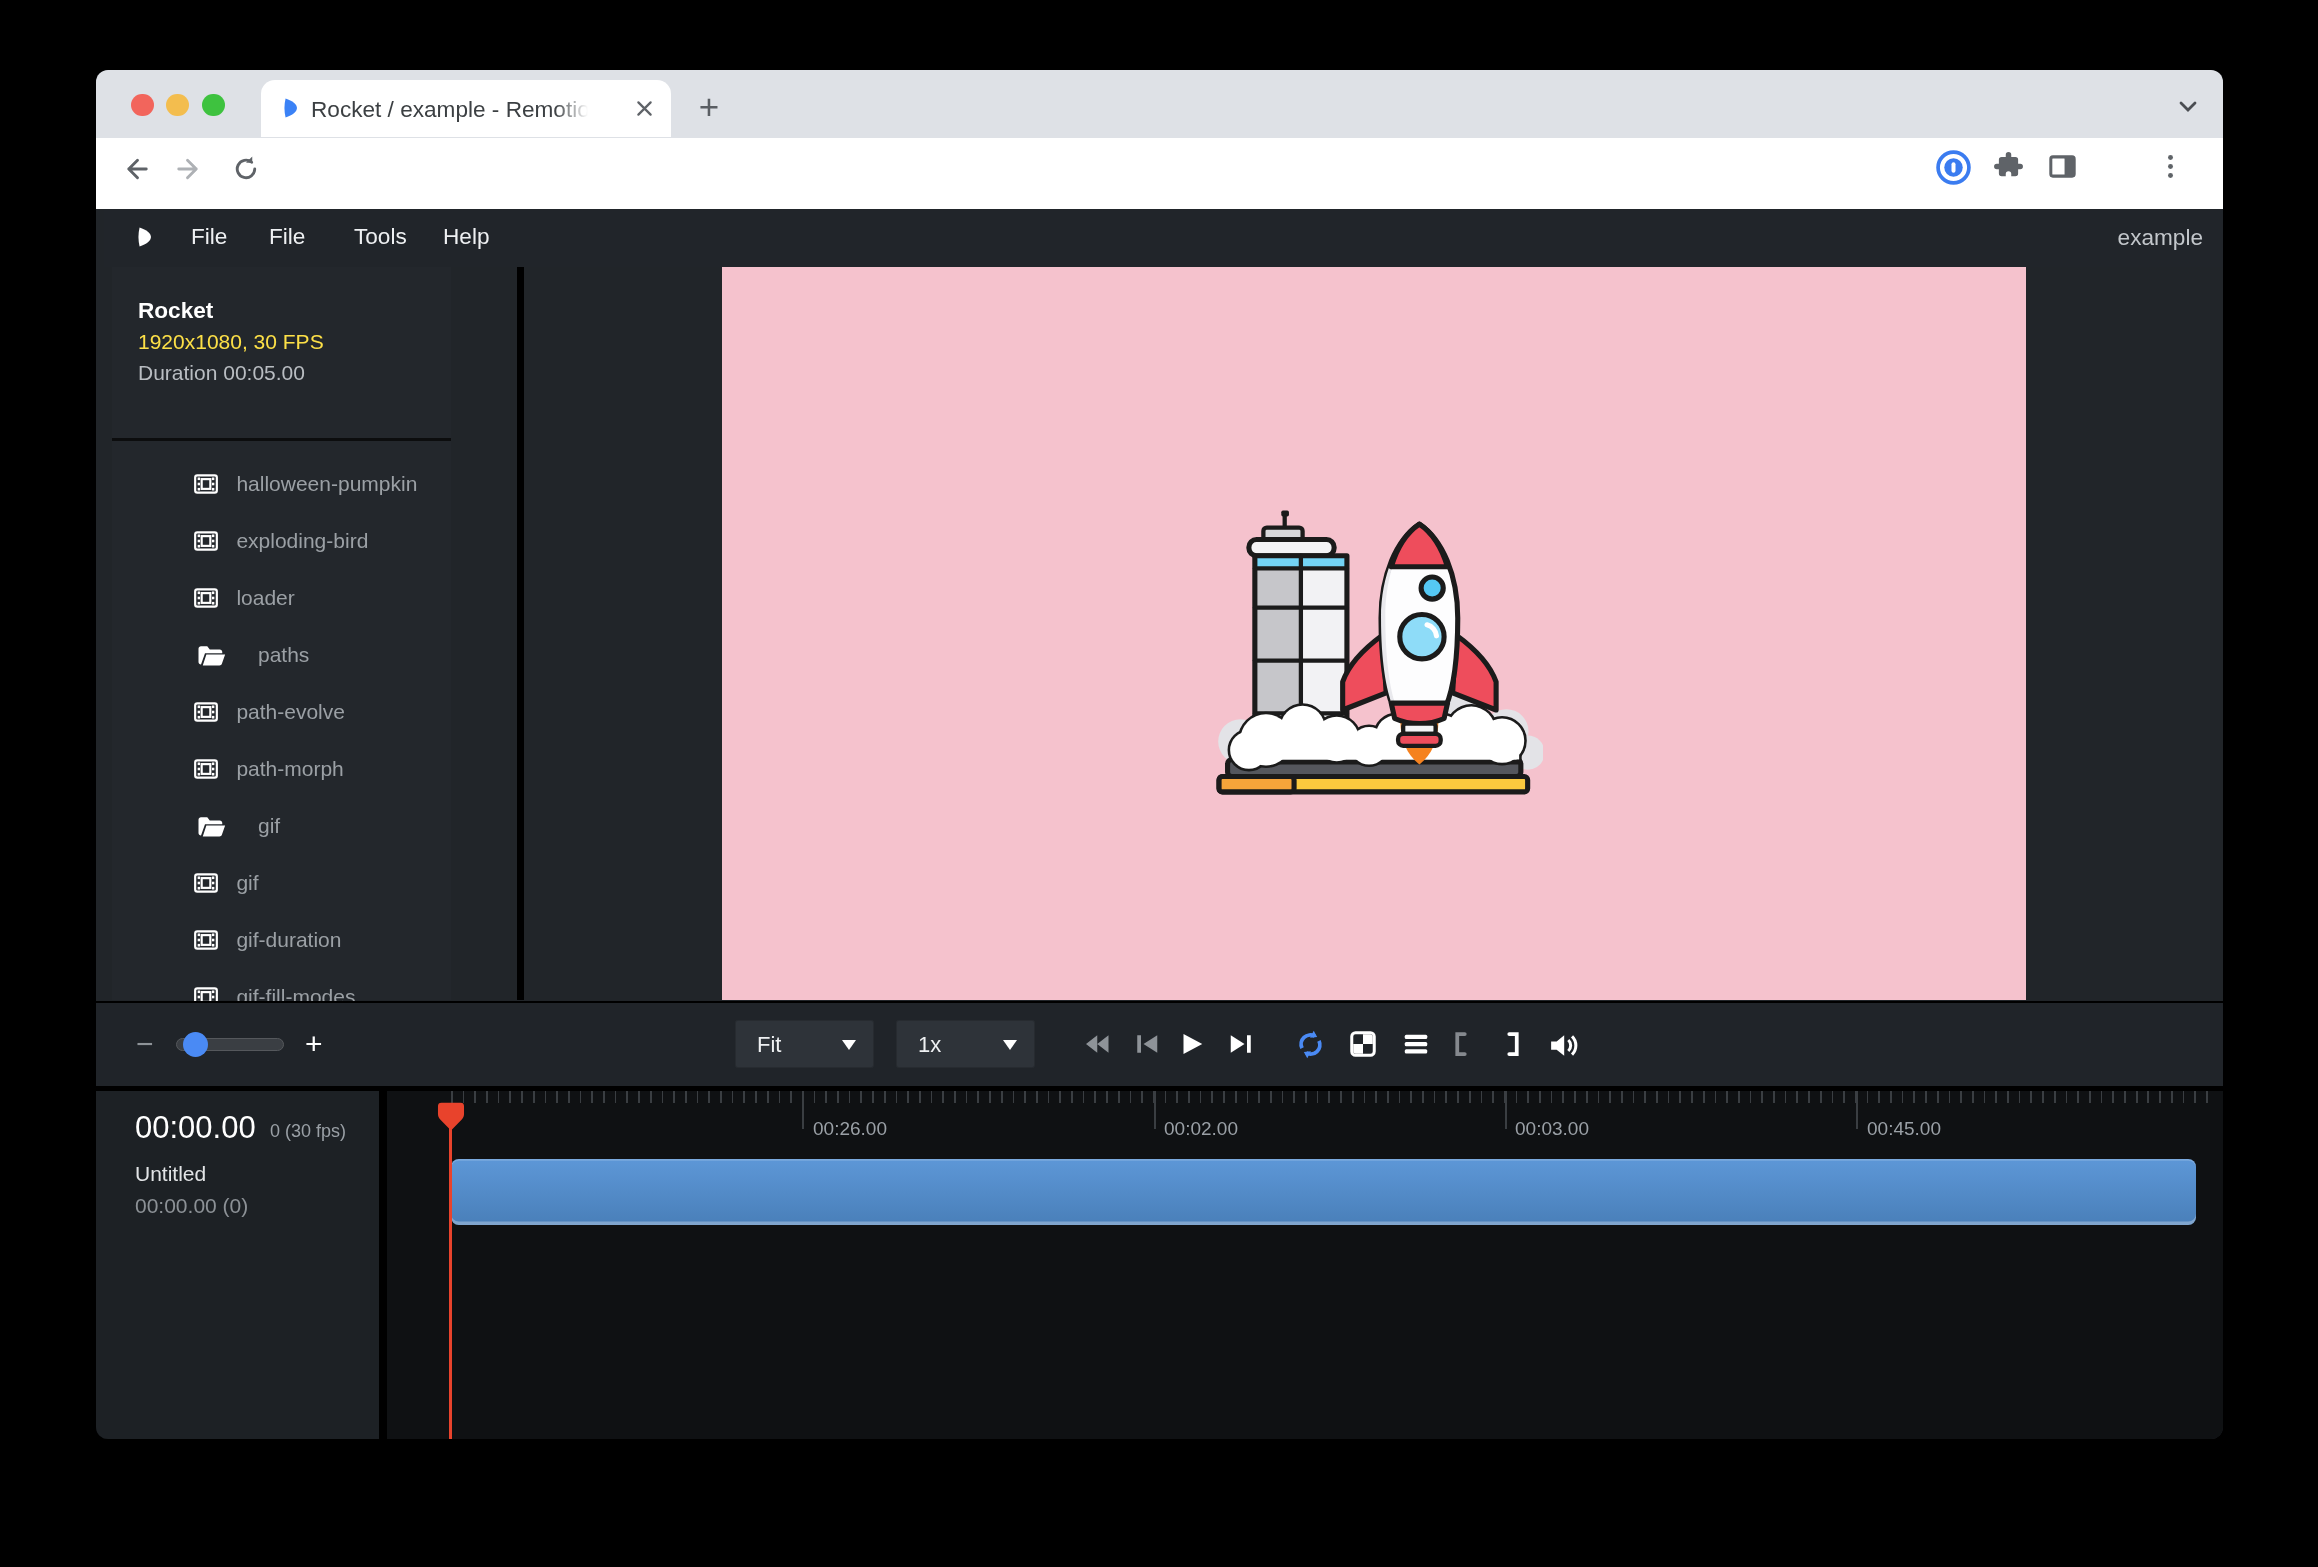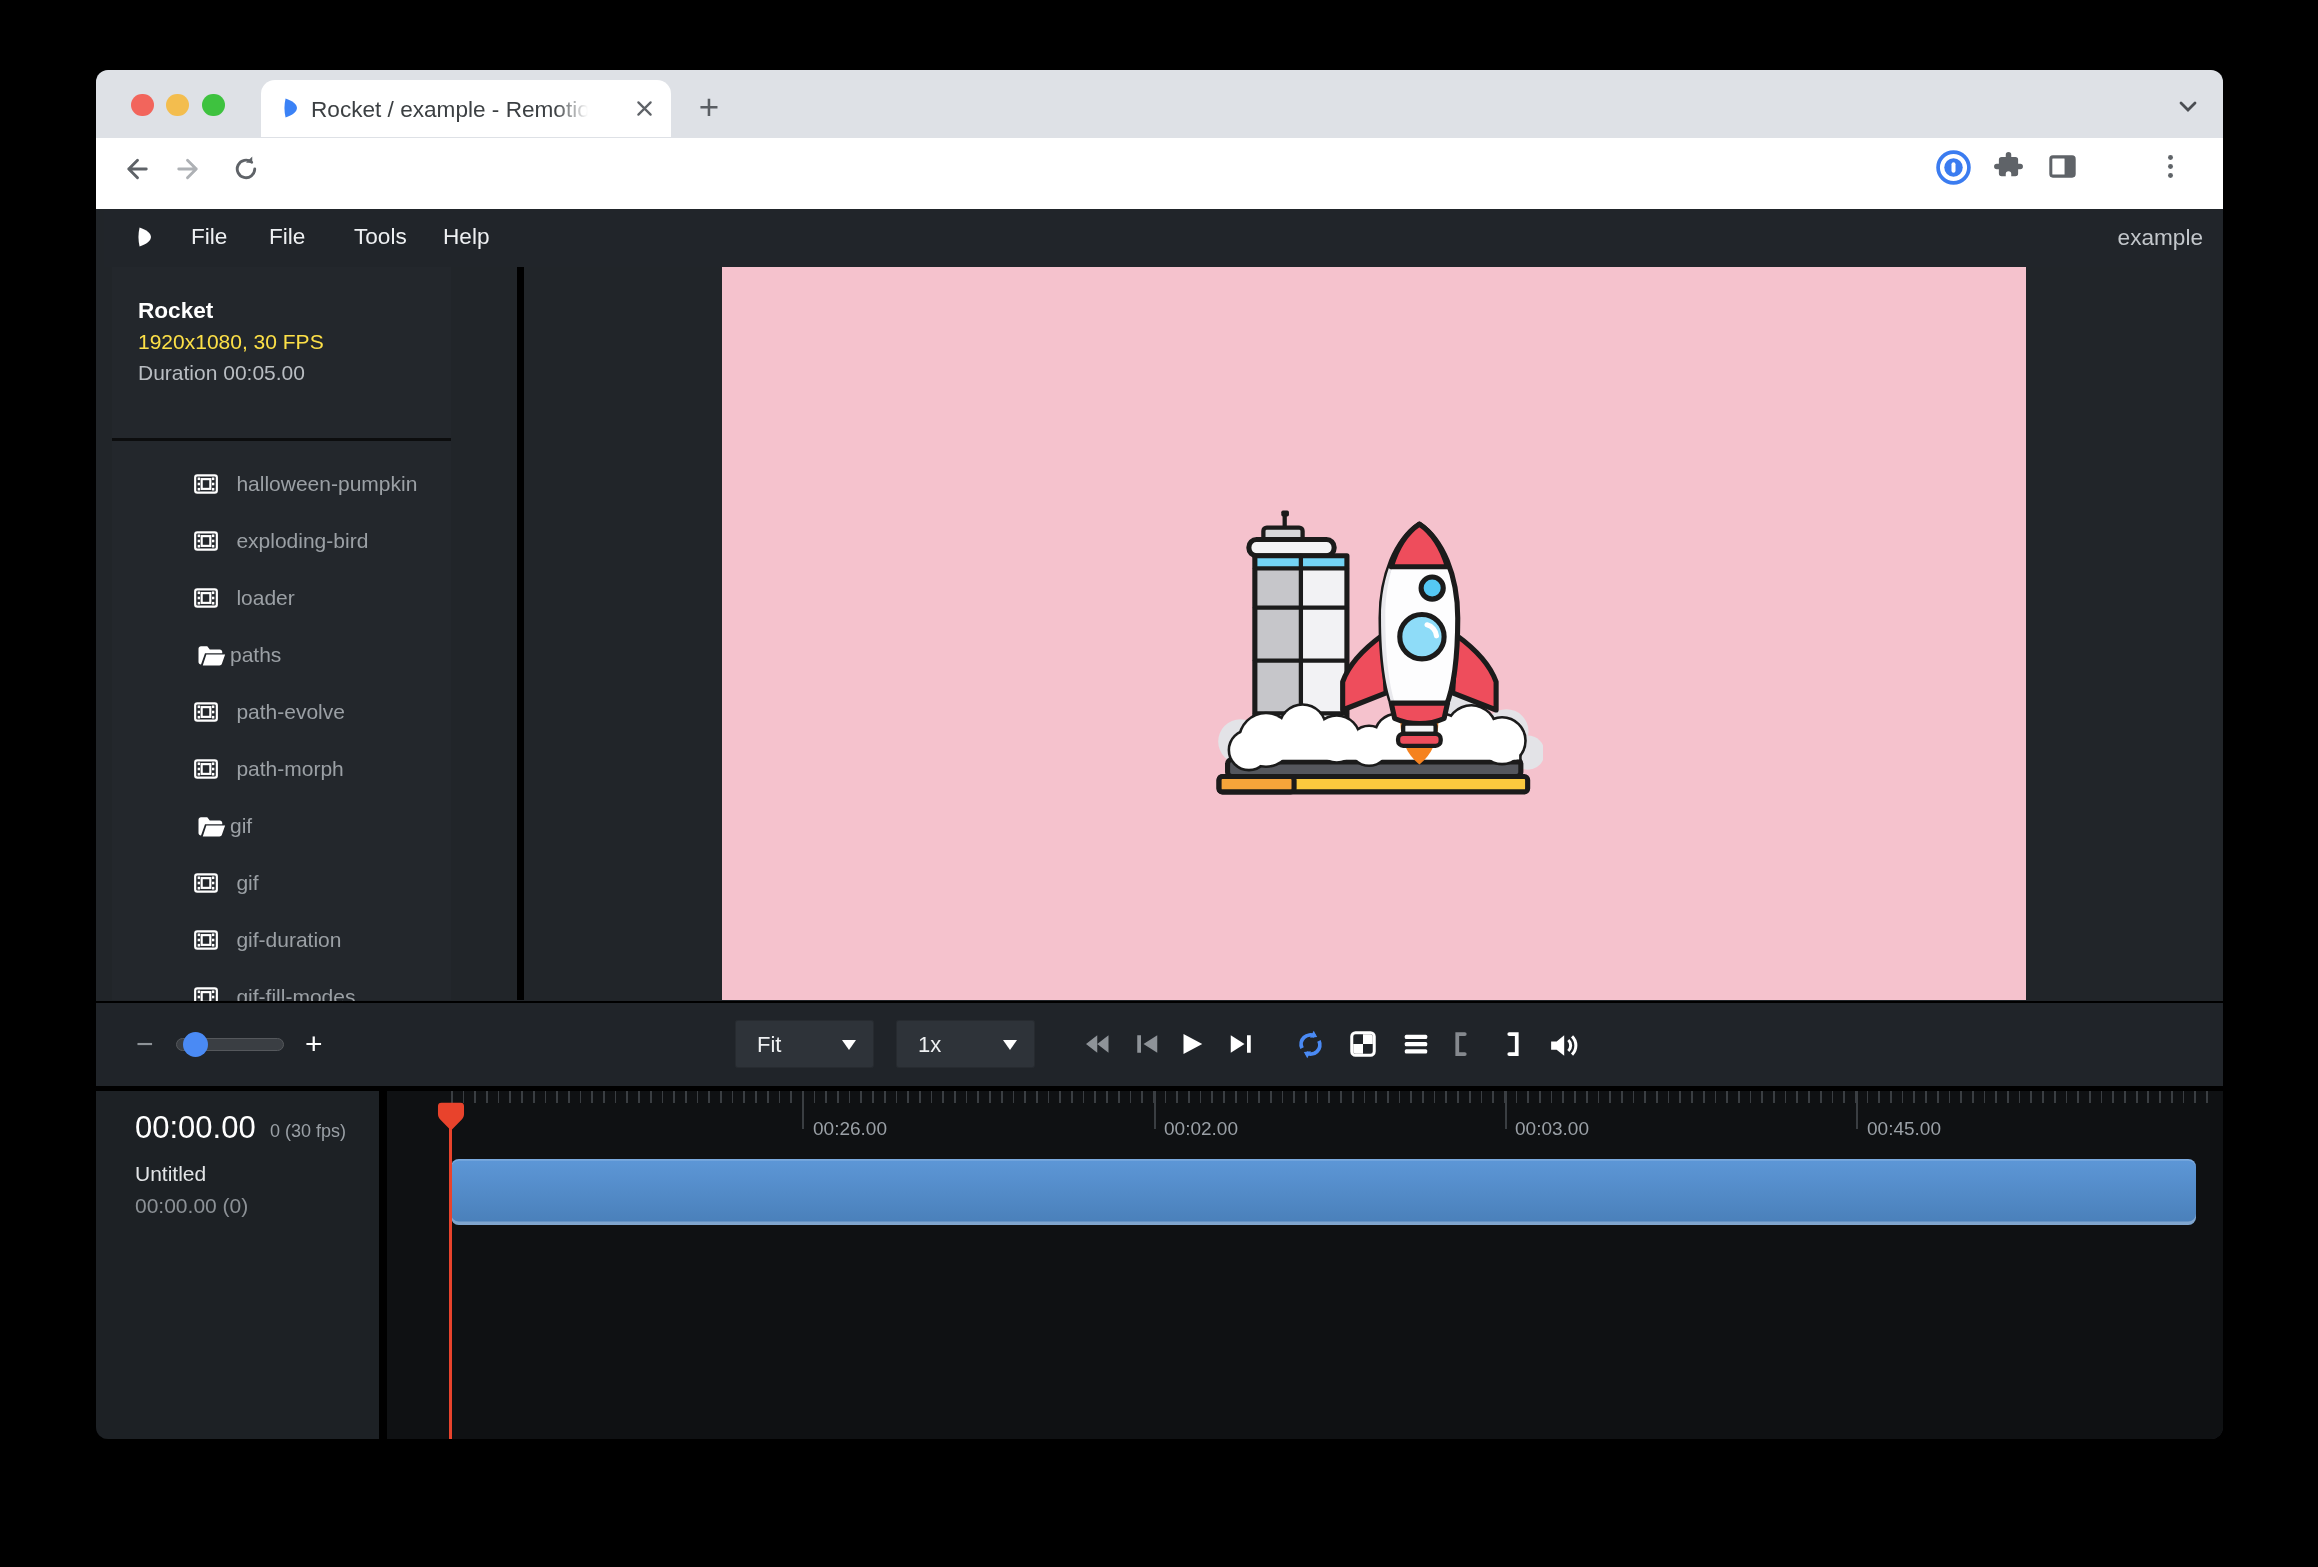--- a/index.html
+++ b/index.html
@@ -27,21 +27,21 @@
   
   .content { position:absolute; left:0; top:197px; width:100%; height:733px; background:#212529; }
   .sidebar { position:absolute; left:16px; top:0; width:339px; height:100%; background:#23272c; }
   .sb-divider-v { position:absolute; left:421px; top:0; width:7px; height:100%; background:#000; }
   .sb-title { position:absolute; left:26px; top:31px; font-size:22.6px; font-weight:bold; color:#fff; }
   .sb-meta1 { position:absolute; left:26px; top:63px; font-size:21px; color:#fde047; }
   .sb-meta2 { position:absolute; left:26px; top:94px; font-size:21px; color:#b9bdc2; }
   .sb-rule { position:absolute; left:0; top:171px; width:100%; height:2.6px; background:#0c0d0e; }
   .sb-list { position:absolute; left:0; top:188px; width:100%;margin-left:44px; }
   .side-item { height:57px; display:flex; align-items:center; gap:17.4px; padding-left:37px; }
-  .side-item.folder { padding-left:40px; gap:4px; }
+  .side-item.folder { padding-left:40px; gap:32px; }
   .side-label { font-size:21px; color:#9ba0a5; }
   .viewer { position:absolute; left:428px; top:0; width:1699px; height:100%; }
   .canvas { position:absolute; left:198px; top:0; width:1304px; height:733px; background:var(--canvas-pink,#f5c2cd); }
   
   .previewbar { position:absolute; left:0; top:931px; width:100%; height:90px; background:#202429;
     border-top:2.6px solid #000; border-bottom:5.2px solid #000; }
   .pv-glyph { position:absolute; top:24px; font-size:30px; }
   .slider-track { position:absolute; left:80px; top:35px; width:108px; height:13px; border-radius:7px; background:#3a3e43; border:1.7px solid #55585c; }
   .slider-thumb { position:absolute; left:87px; top:29px; width:25px; height:25px; border-radius:50%; background:var(--accent-blue,#4a8af4); }
   .dropdown { position:absolute; top:17.4px; width:139px; height:48px; background:#2e3339; border:1.7px solid #272b30; border-radius:2.6px; }

